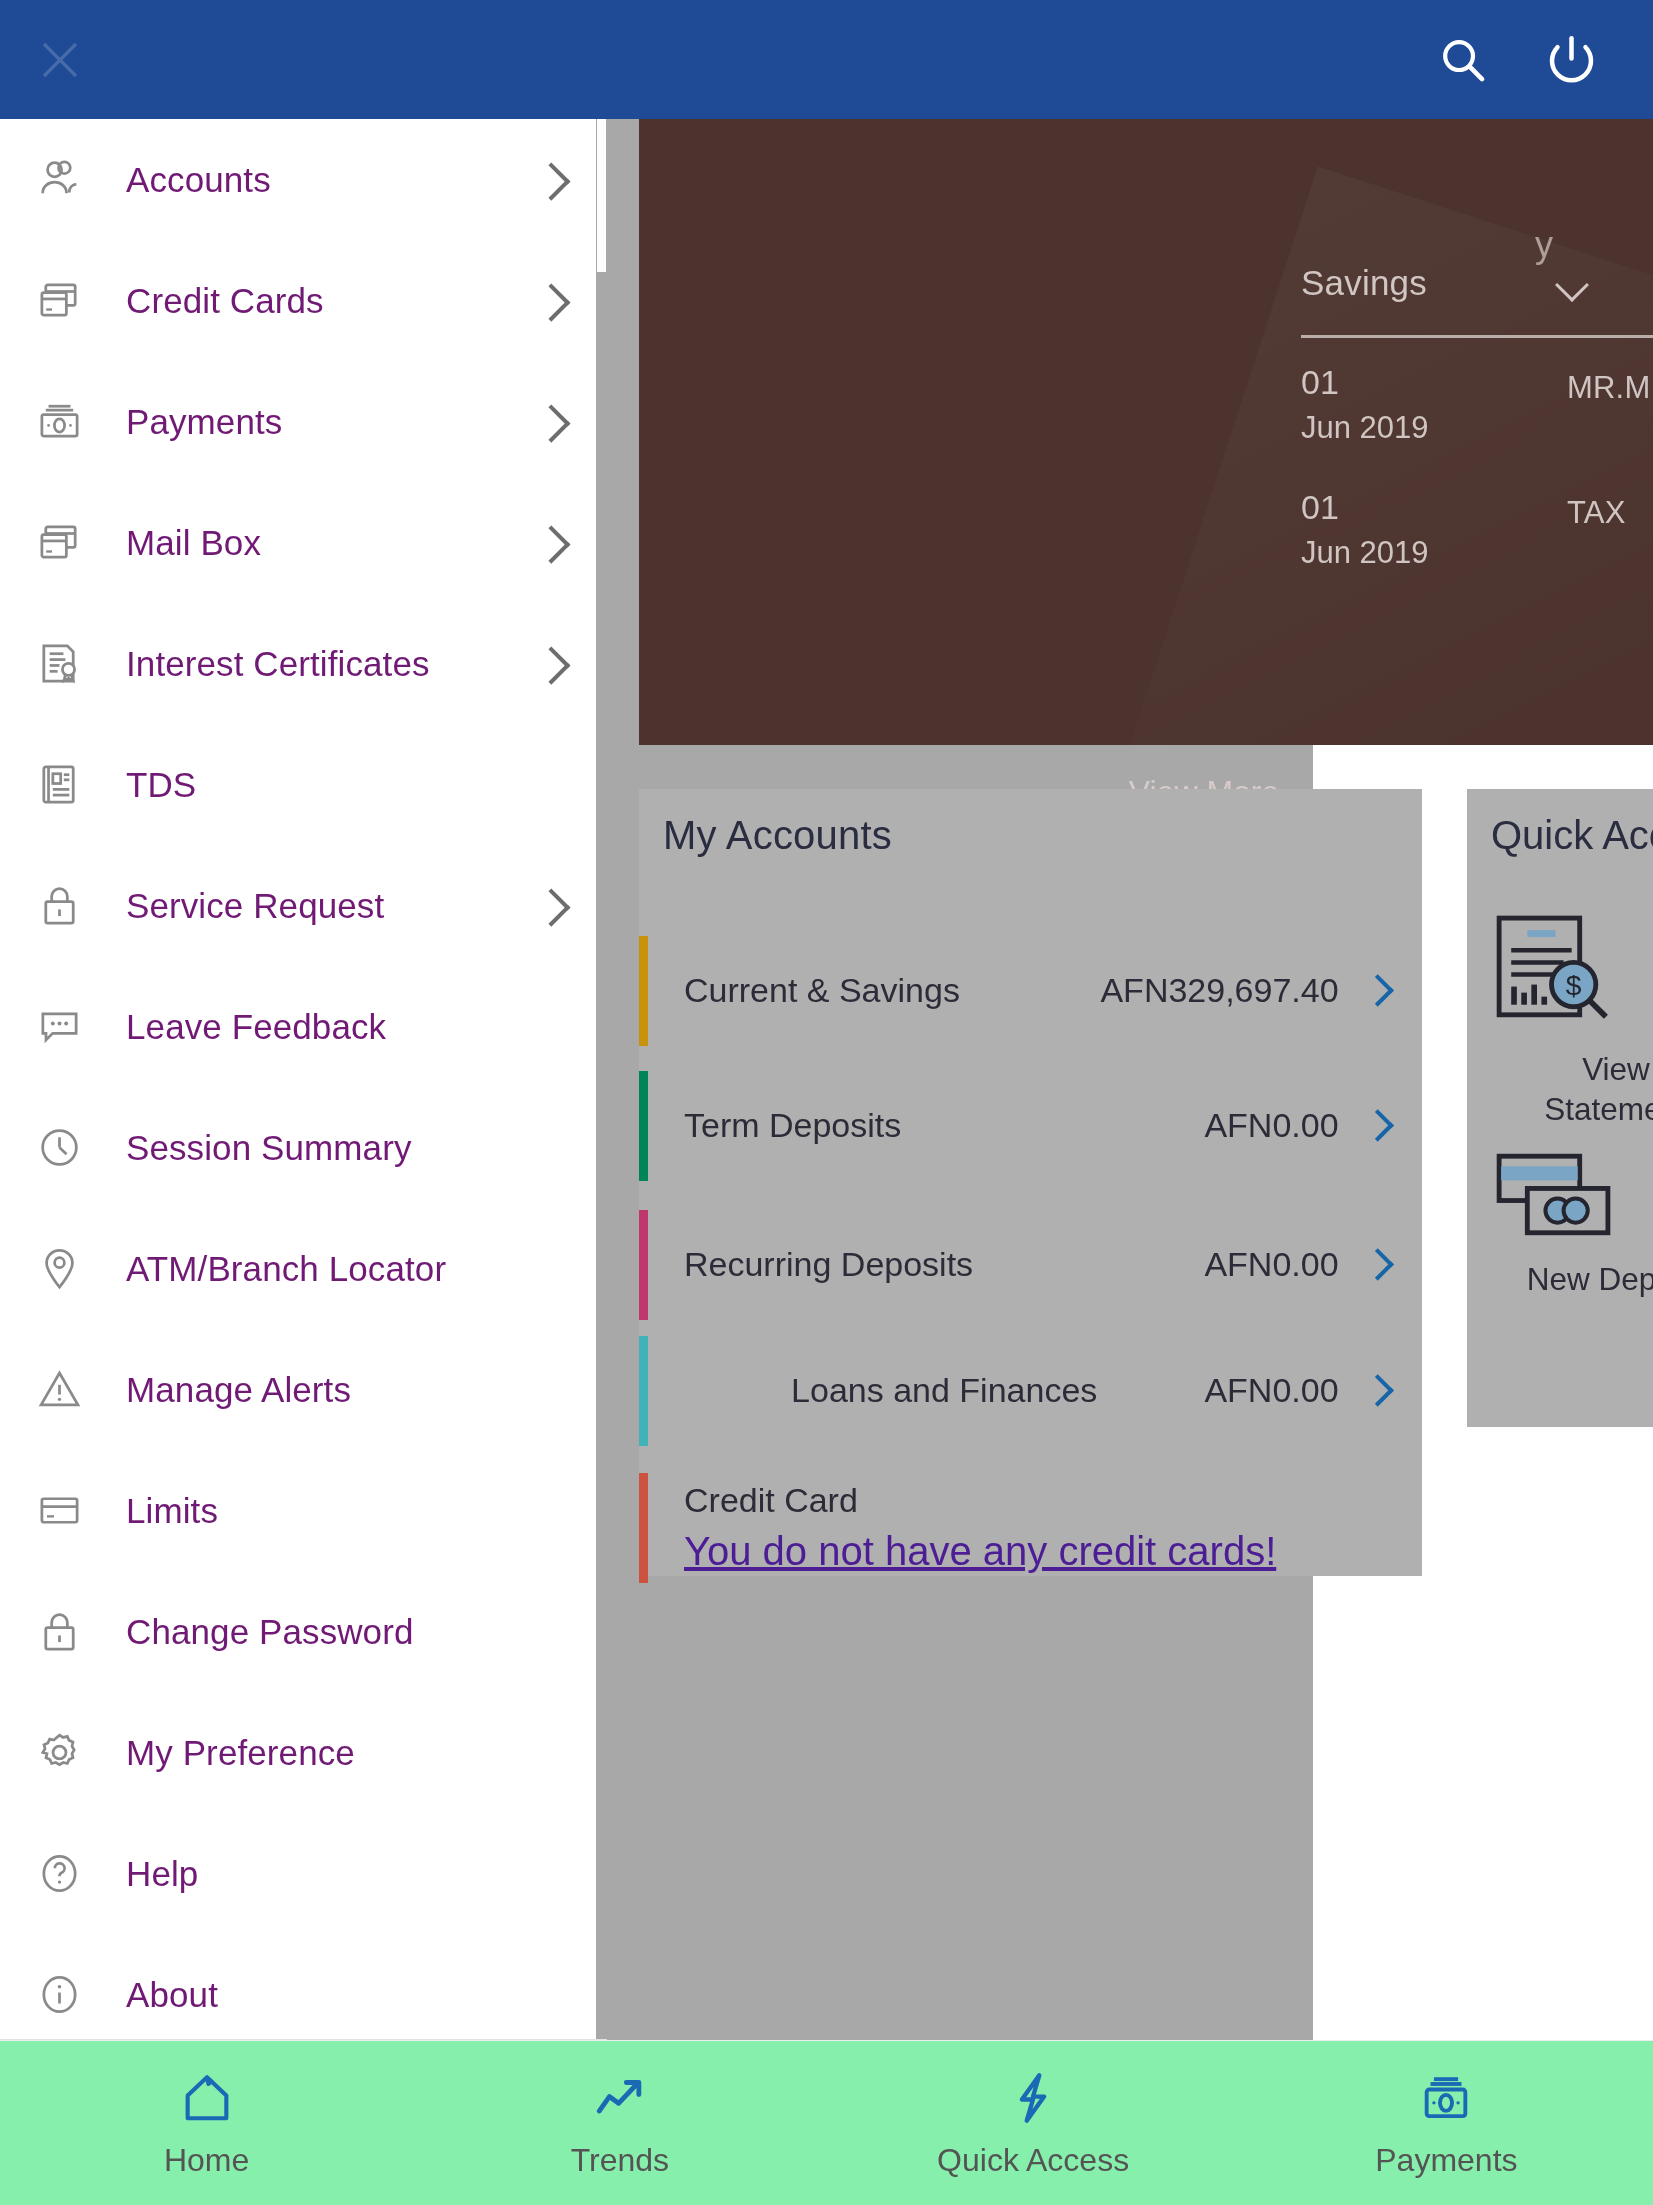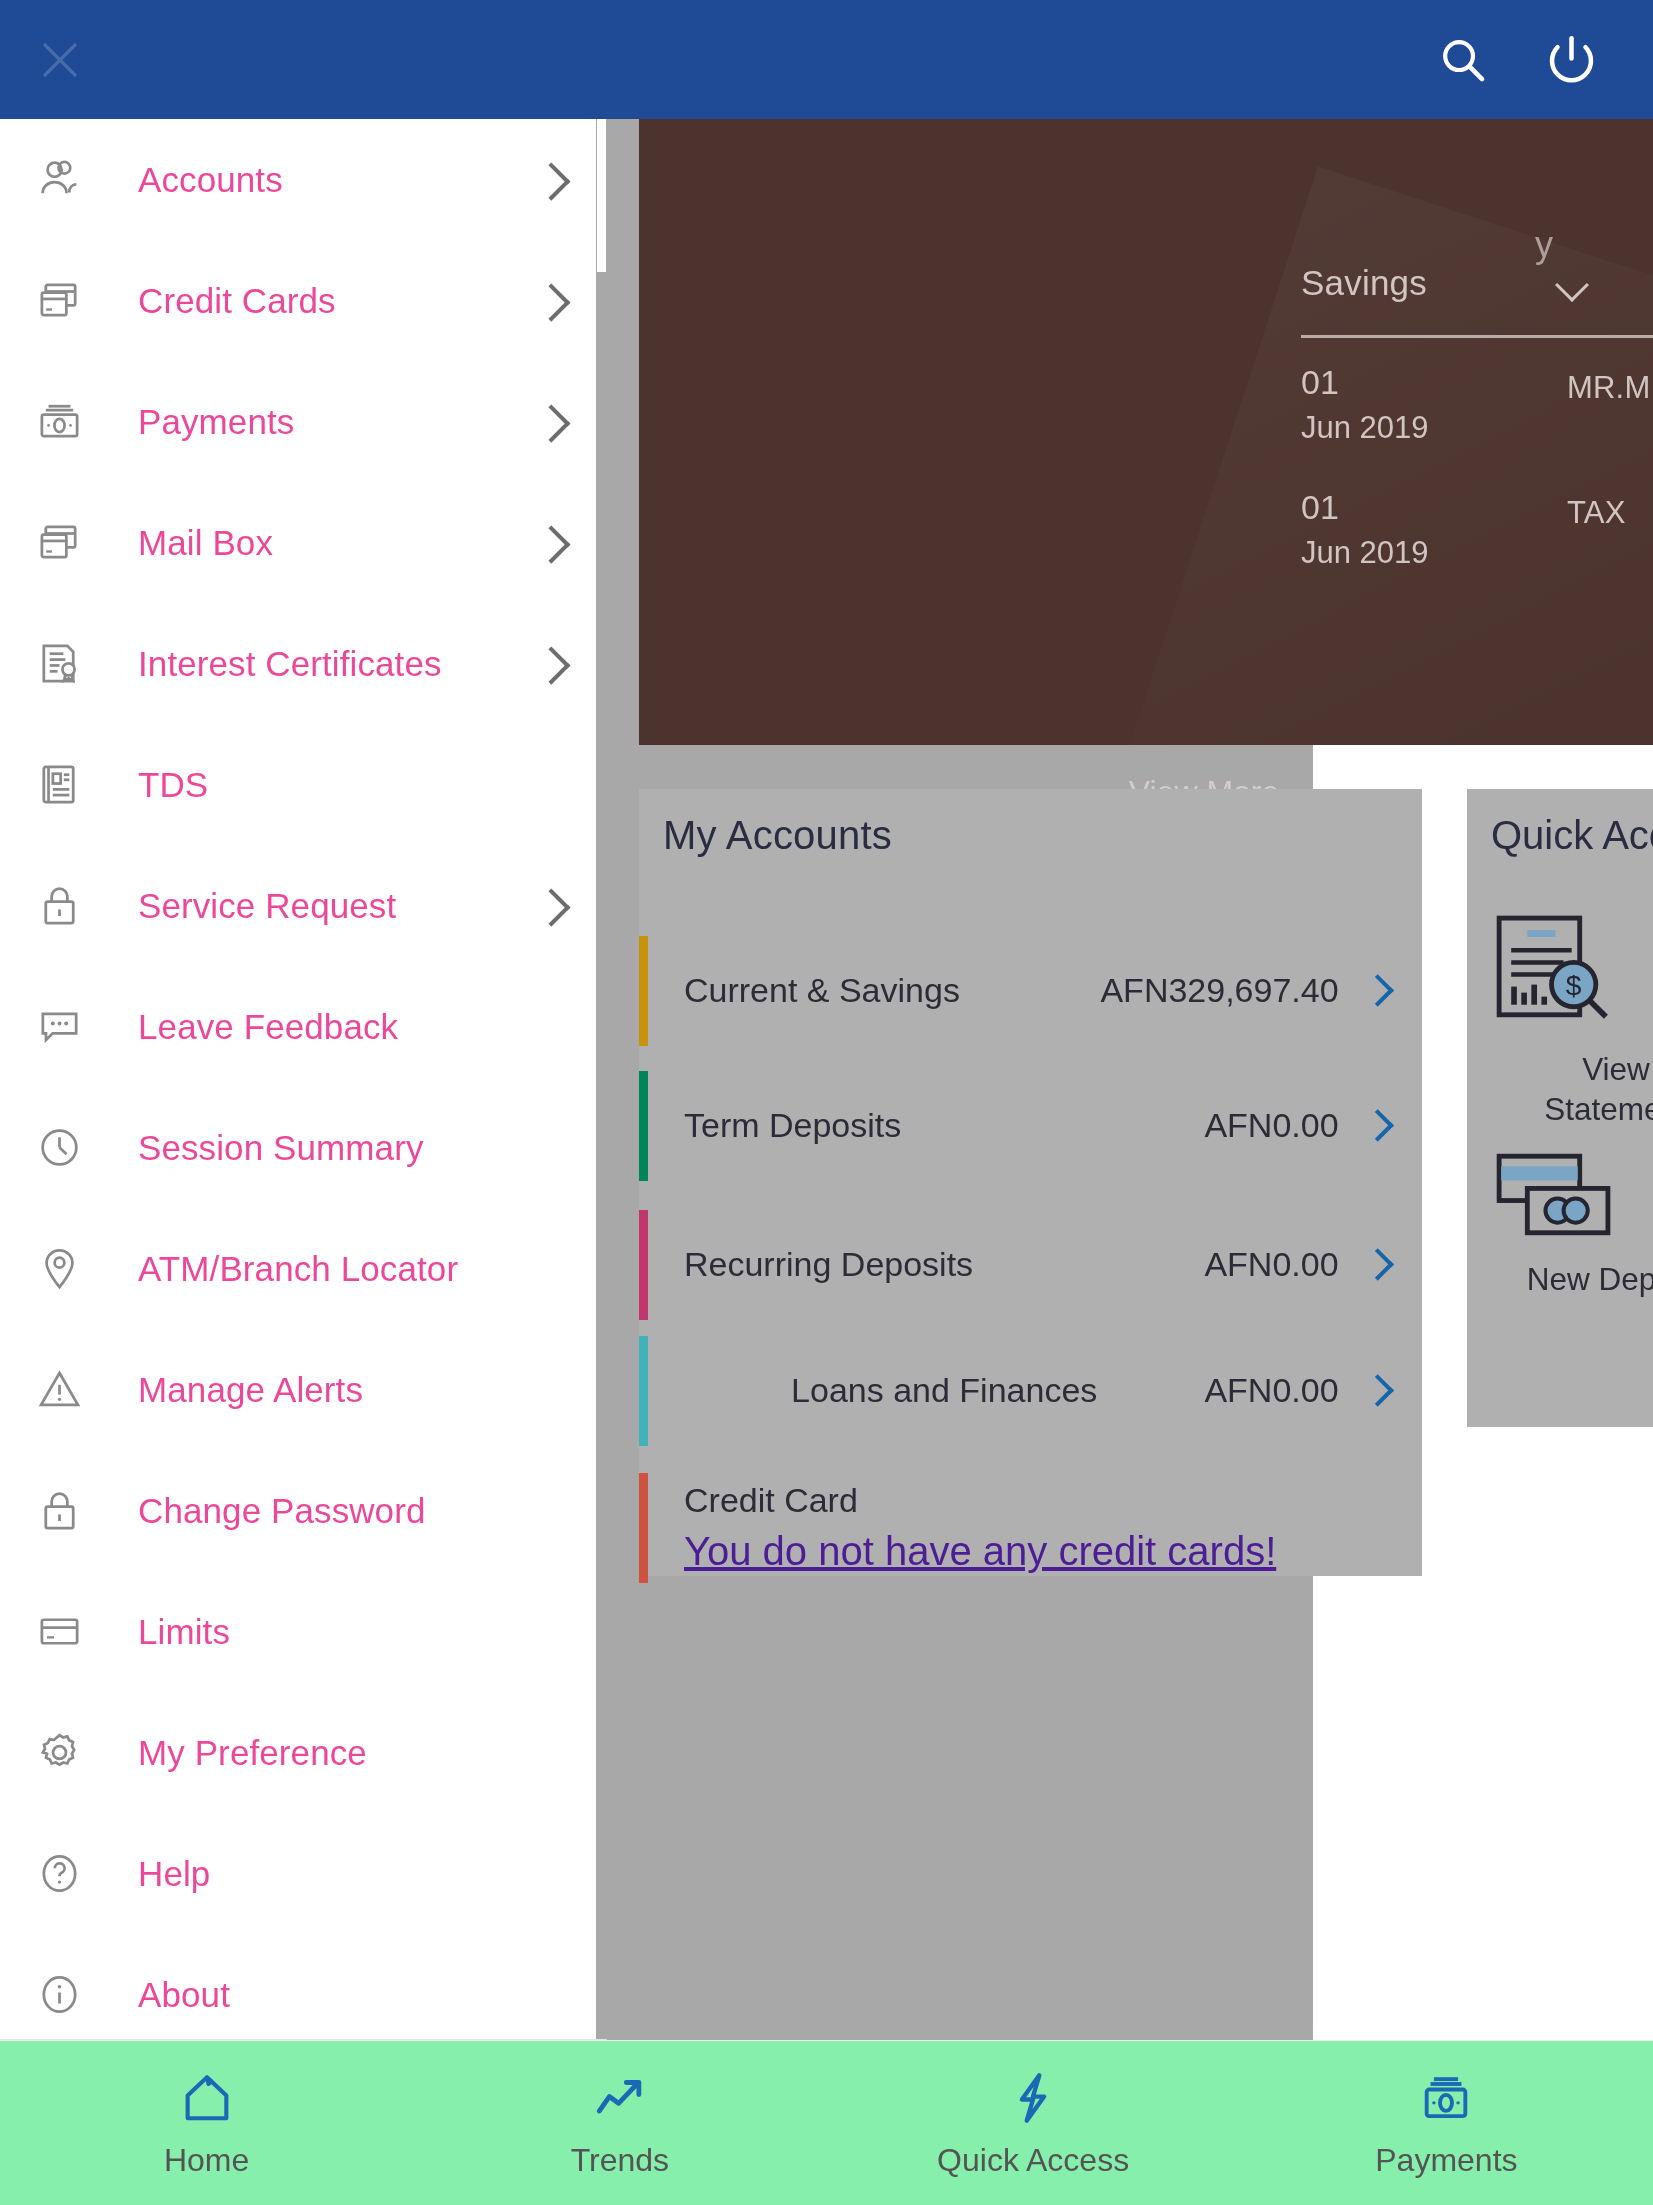--- a/index.html
+++ b/index.html
@@ -318,22 +318,22 @@
     width: 50px;
     height: 50px;
     flex: 0 0 auto;
     display: flex;
     align-items: center;
     justify-content: center;
     color: #8a8a8a;
   }
   .nav-label {
     font-size: 35px;
-    color: #ec4899;
-    margin-left: 54px;
+    color: #701a75;
+    margin-left: 42px;
     flex: 1 1 auto;
     white-space: nowrap;
     letter-spacing: 0.1px;
   }
   .nav-chev {
     width: 32px;
     height: 36px;
     position: relative;
     flex: 0 0 auto;
     margin-right: 6.5px;
@@ -683,37 +683,37 @@
             <line x1="12" y1="9.6" x2="12" y2="14.6"></line>
             <circle cx="12" cy="17" r=".85" fill="#8a8a8a" stroke="none"></circle>
           </svg>
         </span>
         <span class="nav-label">Manage Alerts</span>
       </div>
 
       <div class="nav-item">
         <span class="nav-icon">
           <svg width="47" height="47" viewBox="0 0 24 24" fill="none" stroke="#8a8a8a" stroke-width="1.4">
+            <rect x="3" y="6" width="18" height="12" rx="1"></rect>
+            <line x1="3" y1="10" x2="21" y2="10"></line>
+            <line x1="5.6" y1="15" x2="9.2" y2="15" stroke-width="1.2"></line>
+          </svg>
+        </span>
+        <span class="nav-label">Limits</span>
+      </div>
+
+      <div class="nav-item">
+        <span class="nav-icon">
+          <svg width="47" height="47" viewBox="0 0 24 24" fill="none" stroke="#8a8a8a" stroke-width="1.4">
             <rect x="5" y="10" width="14" height="11" rx="1"></rect>
             <path d="M8 10V7.4a4 4 0 0 1 8 0V10"></path>
             <line x1="12" y1="14" x2="12" y2="17.4"></line>
           </svg>
         </span>
         <span class="nav-label">Change Password</span>
-      </div>
-
-      <div class="nav-item">
-        <span class="nav-icon">
-          <svg width="47" height="47" viewBox="0 0 24 24" fill="none" stroke="#8a8a8a" stroke-width="1.4">
-            <rect x="3" y="6" width="18" height="12" rx="1"></rect>
-            <line x1="3" y1="10" x2="21" y2="10"></line>
-            <line x1="5.6" y1="15" x2="9.2" y2="15" stroke-width="1.2"></line>
-          </svg>
-        </span>
-        <span class="nav-label">Limits</span>
       </div>
 
       <div class="nav-item">
         <span class="nav-icon">
           <svg width="47" height="47" viewBox="0 0 24 24" fill="none" stroke="#8a8a8a" stroke-width="1.4">
             <path d="M12 3.2l1.9 1.1 2.1-.5.9 2 2 .9-.5 2.1 1.1 1.9-1.1 1.9.5 2.1-2 .9-.9 2-2.1-.5-1.9 1.1-1.9-1.1-2.1.5-.9-2-2-.9.5-2.1L3.5 12l1.1-1.9-.5-2.1 2-.9.9-2 2.1.5z"></path>
             <circle cx="12" cy="12" r="3.3"></circle>
           </svg>
         </span>
         <span class="nav-label">My Preference</span>

